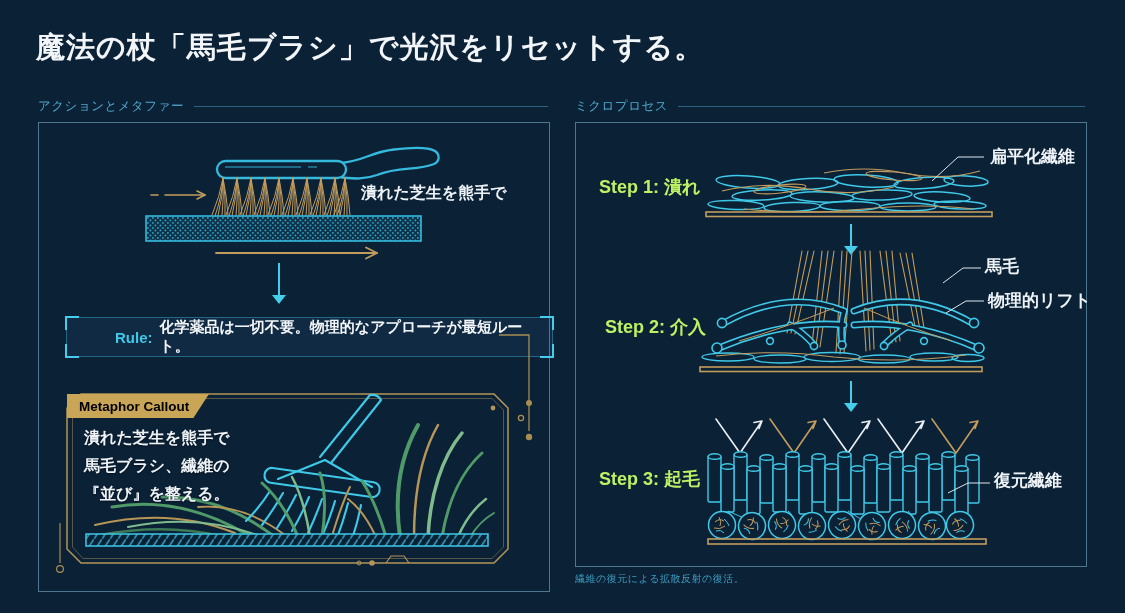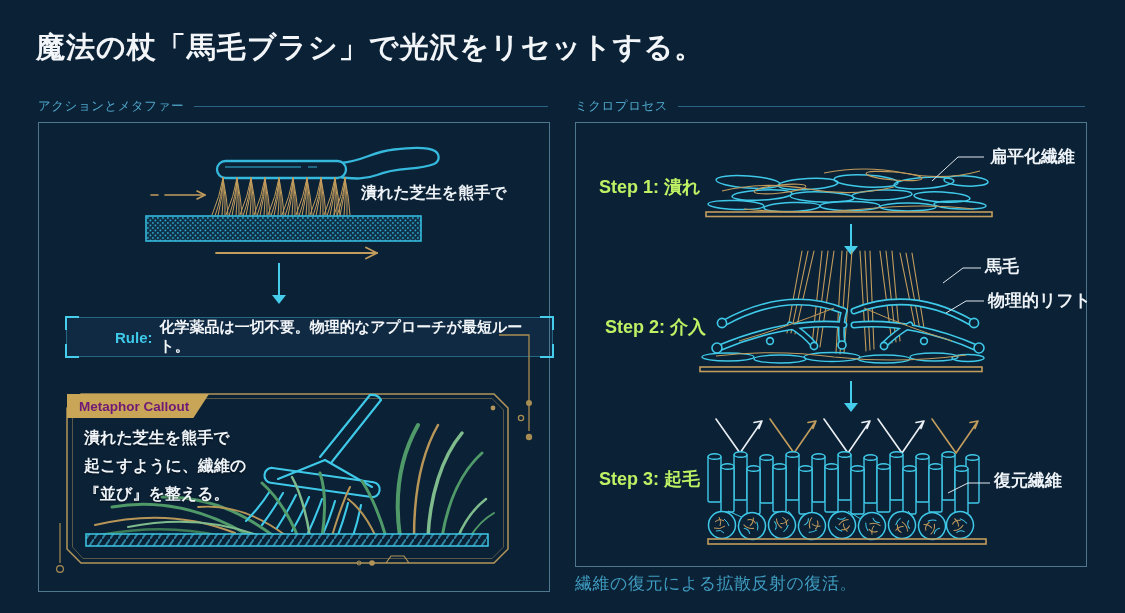--- a/index.html
+++ b/index.html
@@ -40,32 +40,32 @@
   .rule-text{color:#f3f6f9;}
   .corner{position:absolute;width:12px;height:12px;border:0 solid #45cdeb;}
   .c-tl{left:-2px;top:-2px;border-left-width:2.5px;border-top-width:2.5px;}
   .c-tr{right:-2px;top:-2px;border-right-width:2.5px;border-top-width:2.5px;}
   .c-bl{left:-2px;bottom:-2px;border-left-width:2.5px;border-bottom-width:2.5px;}
   .c-br{right:-2px;bottom:-2px;border-right-width:2.5px;border-bottom-width:2.5px;}
   
   .metaphor-box{left:27px;top:270px;width:443px;height:171px;}
   .metaphor-tag{
     position:absolute;left:1px;top:1px;width:130px;height:24px;
-    background:#c8a557;color:#701a75;font-size:13.5px;font-weight:700;
+    background:#c8a557;color:#000000;font-size:13.5px;font-weight:700;
     display:flex;align-items:center;padding-left:12px;
     clip-path:polygon(0 0,100% 0,89% 100%,0 100%);
   }
   .metaphor-text{
     position:absolute;left:18px;top:31px;font-size:16px;font-weight:700;
     line-height:28px;color:#eef3f7;text-shadow:0 1px 2px rgba(0,0,0,.5);z-index:3;
   }
   
   .step-label{font-size:18px;font-weight:700;color:#bef264;white-space:nowrap;}
   .callout-label{font-size:17px;font-weight:700;color:#eef3f7;white-space:nowrap;}
-  .caption{left:575px;top:572px;font-size:17px;color:#3f9cc0;letter-spacing:.5px;}
+  .caption{left:575px;top:572px;font-size:10px;color:#3f9cc0;letter-spacing:.5px;}
   svg{display:block;overflow:visible;}
 </style>
 </head>
 <body>
 
 <div class="abs page-title">魔法の杖「馬毛ブラシ」で光沢をリセットする。</div>
 
 <div class="abs section-header hdr-left">
   <span class="section-label">アクションとメタファー</span>
   <span class="section-line"></span>
@@ -168,21 +168,21 @@
       <circle cx="293" cy="170" r="2" fill="none" stroke="#b3955a" stroke-width="1"></circle>
       <circle cx="306" cy="170" r="2.8" fill="#b3955a"></circle>
       <path d="M320,170 l5,-7 h13 l5,7" fill="none" stroke="#b3955a" stroke-width="1.2"></path>
       <circle cx="427" cy="15" r="2.4" fill="#b3955a"></circle>
     </svg>
 
     <div class="metaphor-tag">Metaphor Callout</div>
 
     <div class="metaphor-text">
       <div>潰れた芝生を熊手で</div>
-      <div>起こすように、繊維の</div>
+      <div>馬毛ブラシ、繊維の</div>
       <div>『並び』を整える。</div>
     </div>
 
     <svg class="abs" style="left:4px;top:2px;" width="435" height="165" viewBox="0 0 435 165">
       <defs>
         <pattern id="hatch" width="8" height="12" patternUnits="userSpaceOnUse">
           <path d="M0,12 L8,0" stroke="rgba(63,201,232,.6)" stroke-width="2"></path>
         </pattern>
       </defs>
 

